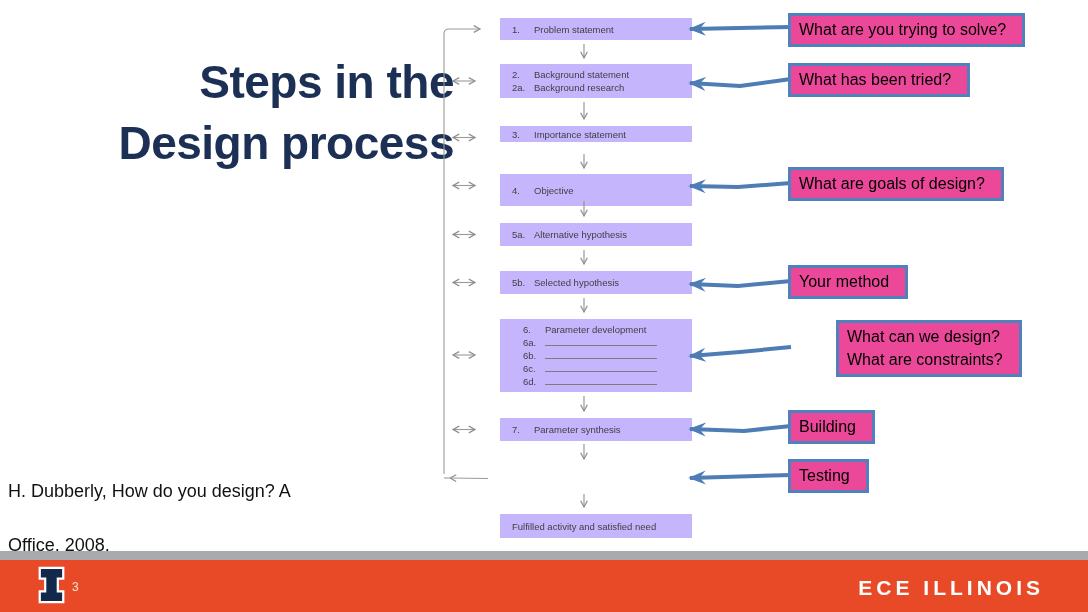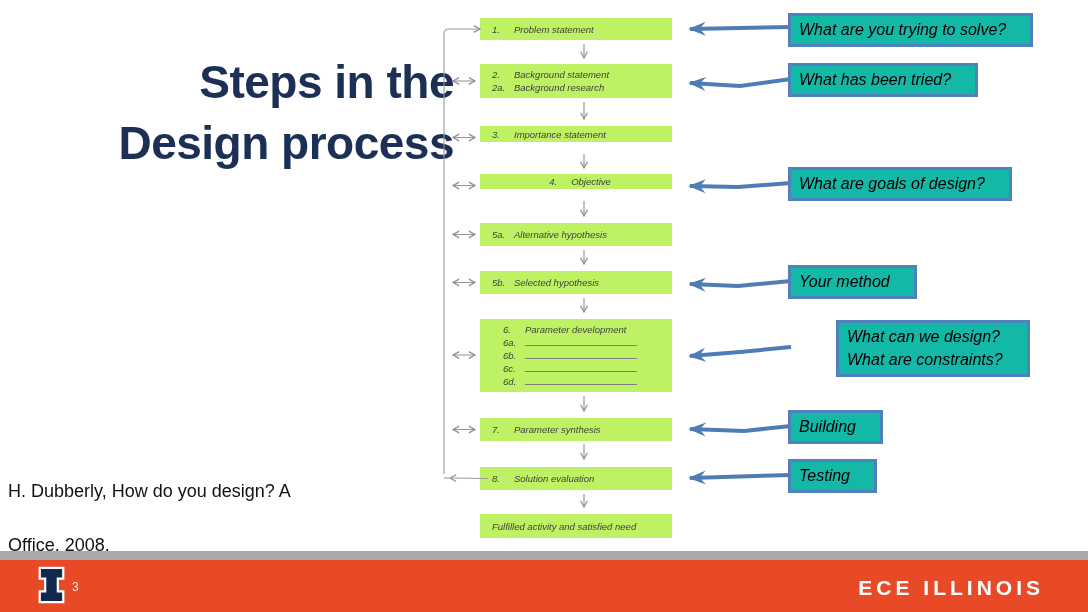--- a/index.html
+++ b/index.html
@@ -18,53 +18,52 @@
   }
 
   
   .citation {
     position:absolute; left:8px; top:478px; width:380px;
     font-size:18px; line-height:27px; color:#111111;
   }
 
   
   .fbox {
-    position:absolute; left:480px; width:192px;
-    background:#bef264;
+    position:absolute; left:500px; width:192px;
+    background:#c4b5fd;
     display:flex; flex-direction:column; justify-content:center;
     padding-left:12px; padding-right:4px;
-    color:#3f3f3f; font-size:9.5px; line-height:13px;font-style:italic;
+    color:#3f3f3f; font-size:9.5px; line-height:13px;
   }
   .fnum { display:inline-block; width:22px; }
   .blankline {
     display:inline-block; width:112px; height:10px;
     border-bottom:1px solid #7d7d7d; vertical-align:baseline;
   }
   #b1  { top:18px;  height:22px; }
   #b2  { top:64px;  height:34px; }
   #b3  { top:126px; height:16px; }
-  #b4  { top:174px; height:15px;align-items:center; }
+  #b4  { top:174px; height:32px; }
   #b5a { top:223px; height:23px; }
   #b5b { top:271px; height:23px; }
   #b6  { top:319px; height:73px;padding-left:23px; }
   #b7  { top:418px; height:23px; }
   #b8  { top:467px; height:23px; }
   #b9  { top:514px; height:24px; }
 
   
   .overlay { position:absolute; left:0; top:0; width:1088px; height:612px; pointer-events:none; }
 
   
   .callout {
     position:absolute; left:788px;
-    background:#14b8a6; border:3px solid #4F81BD;
-    padding:2px 24px 3px 8px;
+    background:#ec4899; border:3px solid #4F81BD;
+    padding:2px 16px 3px 8px;
     font-size:16px; line-height:23px; color:#000000;
     white-space:nowrap;
-    font-style:italic;
   }
   .callout span { display:block; }
   #c1 { top:13px;  }
   #c2 { top:63px;  }
   #c3 { top:167px; }
   #c4 { top:265px; }
   #c5 { top:320px;margin-left:48px; }
   #c6 { top:410px; }
   #c7 { top:459px; }
 
@@ -121,23 +120,20 @@
   </div>
   <div class="fbox" id="b6">
     <div class="frow"><span class="fnum">6.</span><span>Parameter development</span></div>
     <div class="frow"><span class="fnum">6a.</span><span class="blankline"></span></div>
     <div class="frow"><span class="fnum">6b.</span><span class="blankline"></span></div>
     <div class="frow"><span class="fnum">6c.</span><span class="blankline"></span></div>
     <div class="frow"><span class="fnum">6d.</span><span class="blankline"></span></div>
   </div>
   <div class="fbox" id="b7">
     <div class="frow"><span class="fnum">7.</span><span>Parameter synthesis</span></div>
-  </div>
-  <div class="fbox" id="b8">
-    <div class="frow"><span class="fnum">8.</span><span>Solution evaluation</span></div>
   </div>
   <div class="fbox" id="b9">
     <div class="frow"><span>Fulfilled activity and satisfied need</span></div>
   </div>
 
   <svg class="overlay" viewBox="0 0 1088 612" xmlns="http://www.w3.org/2000/svg">
     <defs>
       <marker id="vhead" viewBox="0 0 8 8" refX="6.5" refY="4" markerWidth="9" markerHeight="9" orient="auto-start-reverse" markerUnits="userSpaceOnUse">
         <path d="M1,1 L6.5,4 L1,7" fill="none" stroke="#8f8f8f" stroke-width="1.1"></path>
       </marker>

